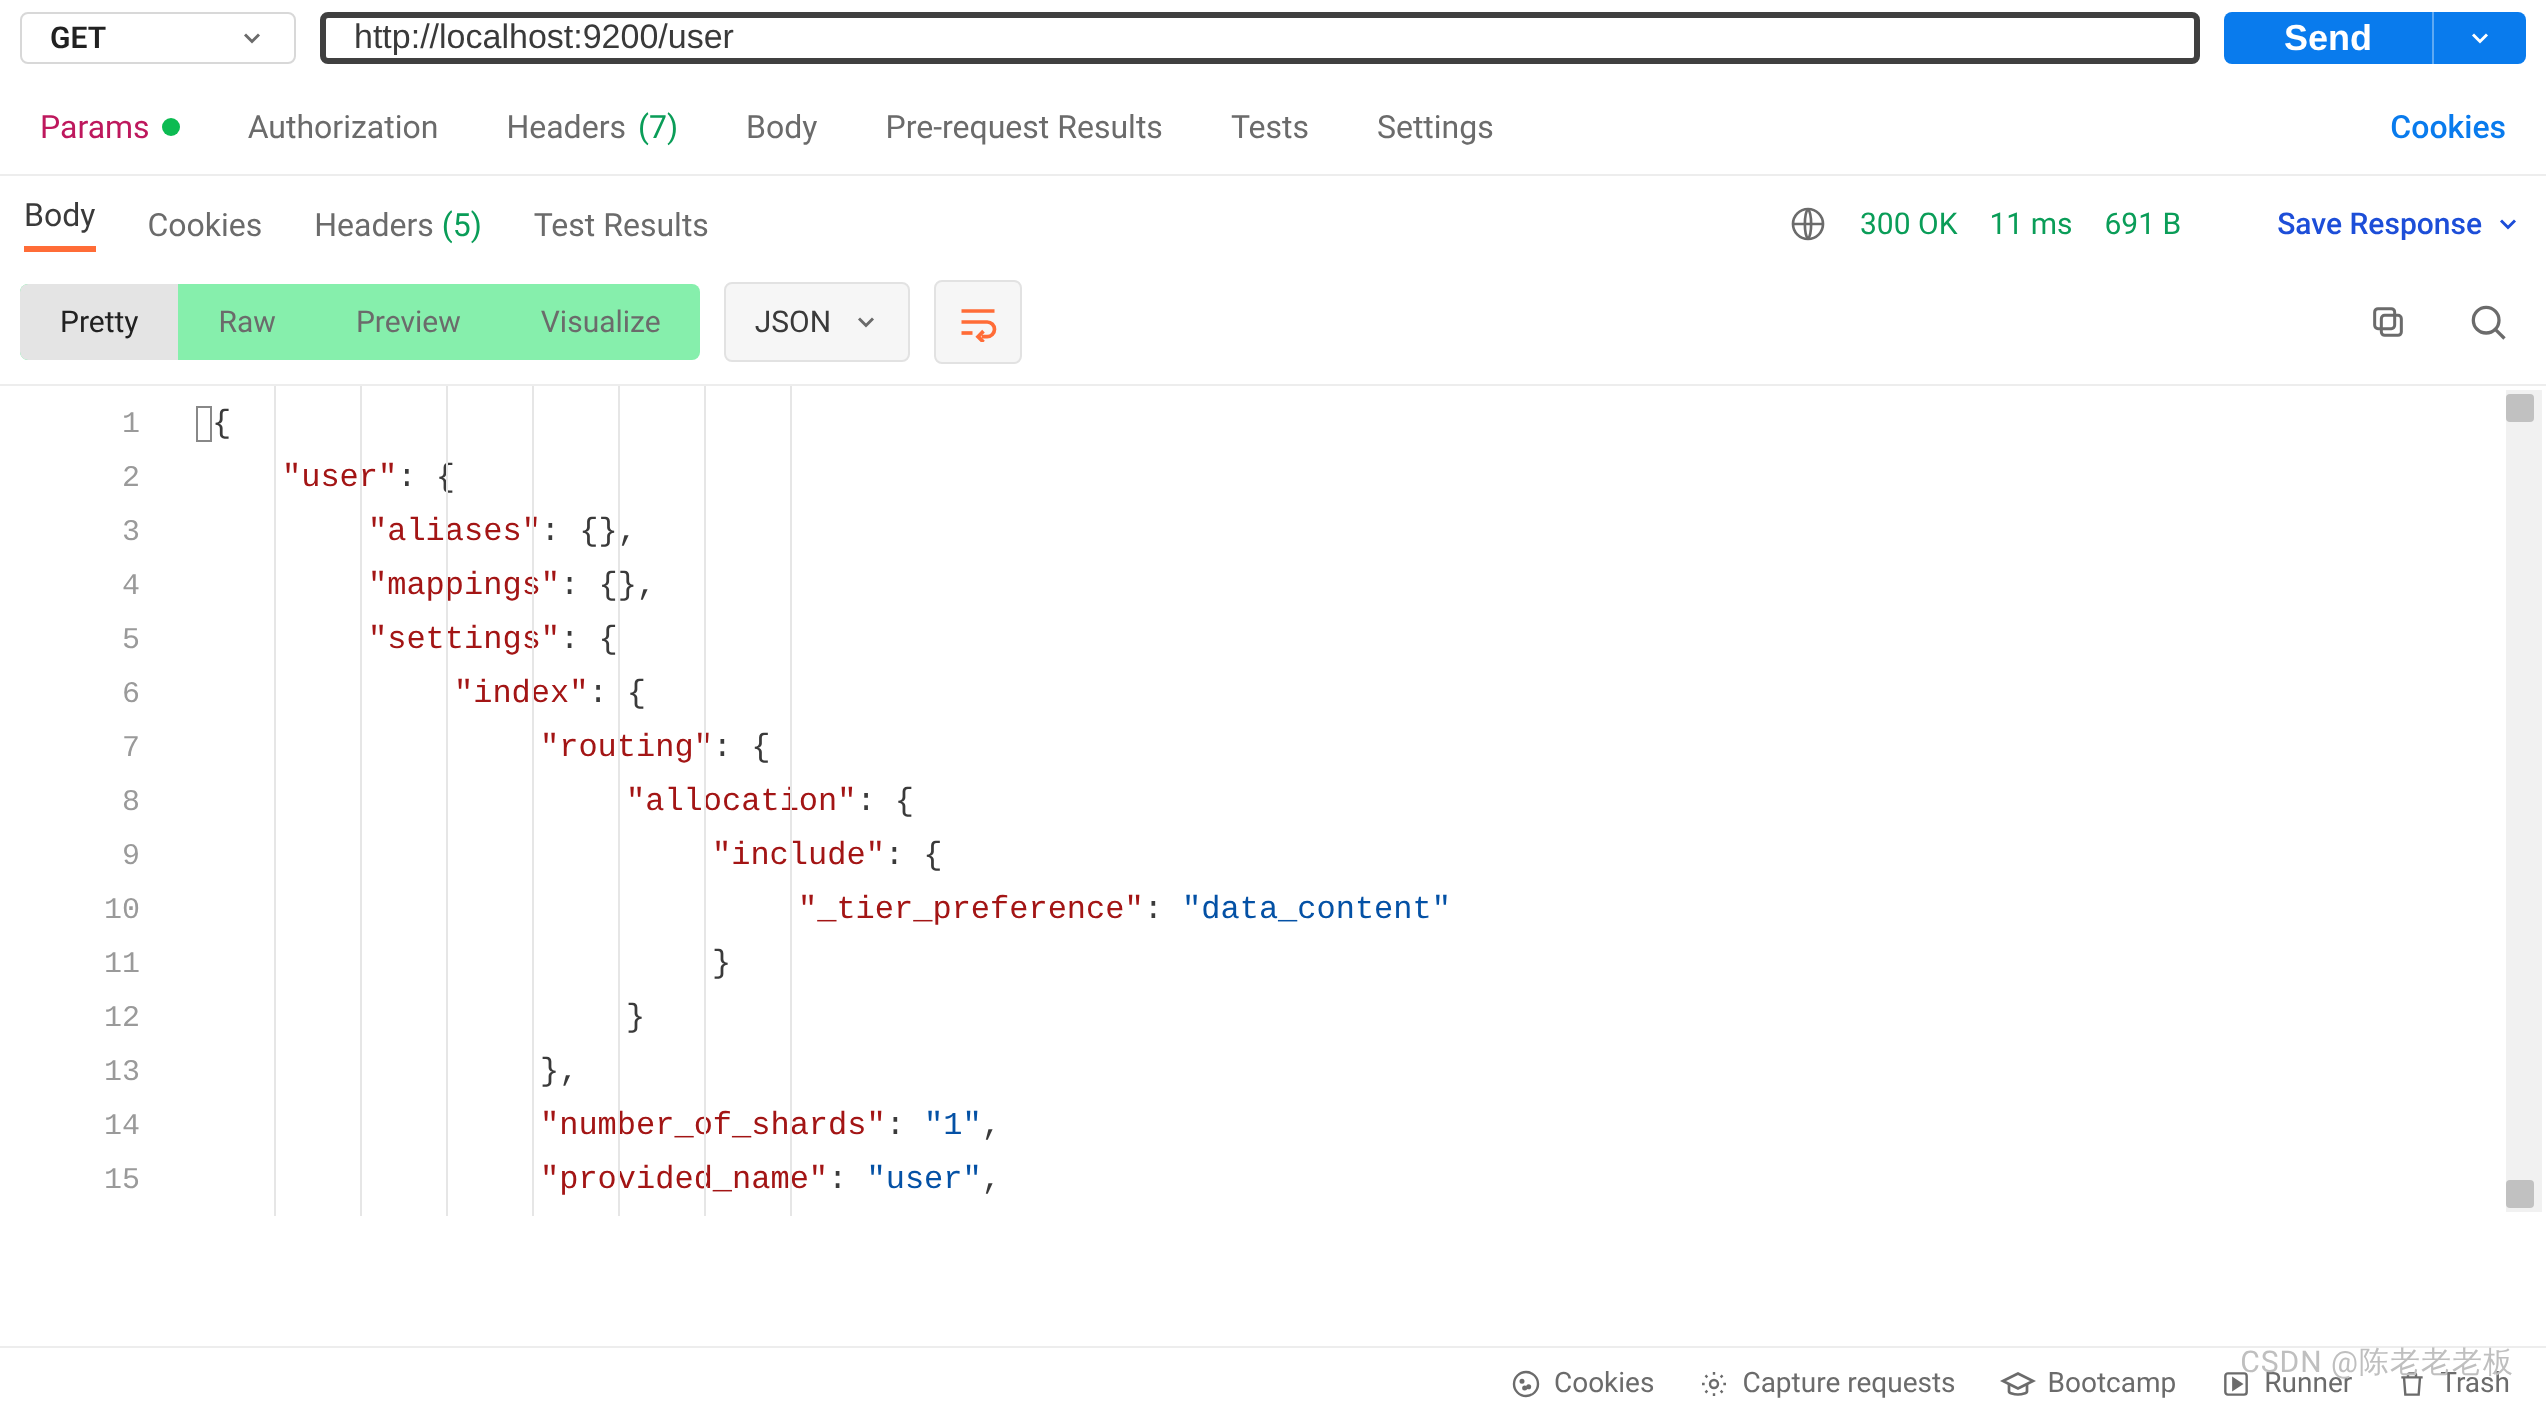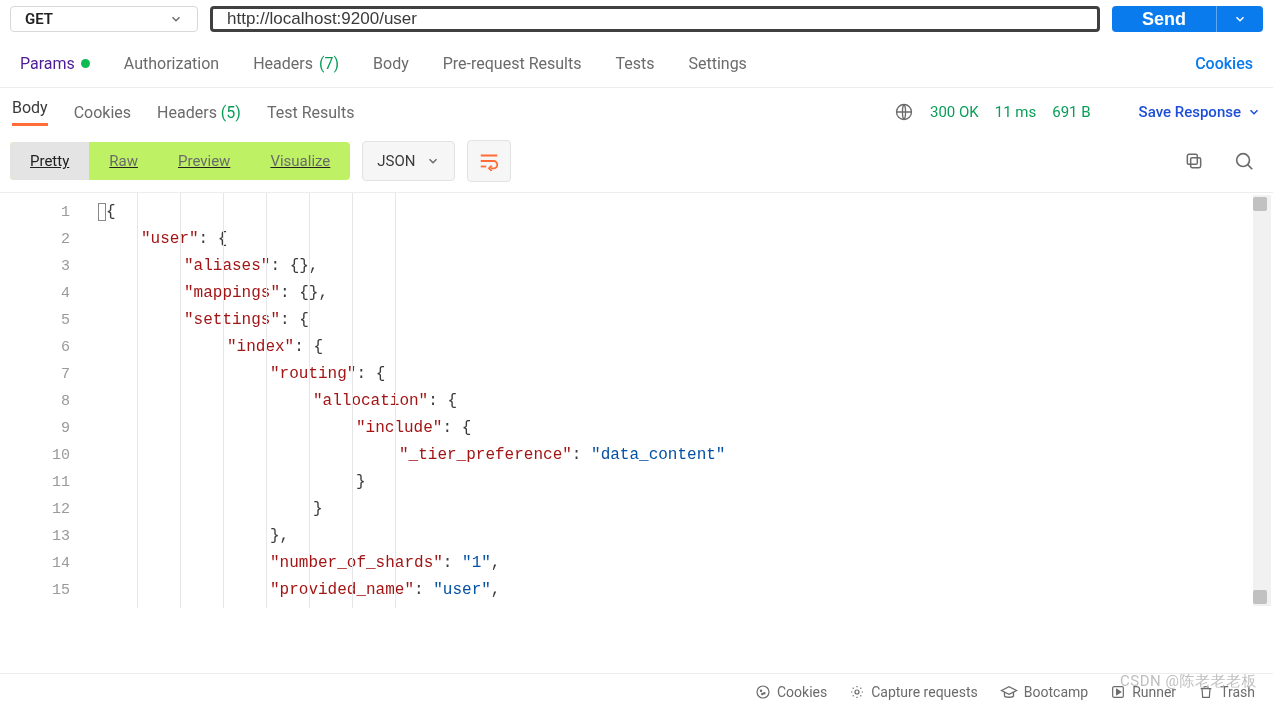--- a/index.html
+++ b/index.html
@@ -1,44 +1,44 @@
 <!DOCTYPE html>
 <html><head>
 <meta charset="utf-8">
 <style>
   * { box-sizing: border-box; margin: 0; padding: 0; }
   body { font-family: -apple-system, BlinkMacSystemFont, "Segoe UI", Roboto, "Helvetica Neue", Arial, sans-serif; background:#fff; color:#212121; font-size:15px; }
   .top-bar { display:flex; gap:12px; padding:6px 10px 10px; align-items:stretch; }
-  .method-select { display:flex; align-items:center; justify-content:space-between; border:1px solid #d8d8d8; border-radius:4px; padding:0 14px; width:188px; font-weight:600; background:#fff; cursor:pointer; }
+  .method-select { display:flex; align-items:center; justify-content:space-between; border:1px solid #d8d8d8; border-radius:4px; padding:0 14px; width:138px; font-weight:600; background:#fff; cursor:pointer; }
   .method-select .chev { color:#6b6b6b; }
   .url-input { flex:1; border:3px solid #404040; border-radius:4px; padding:0 14px; background:#fff; display:flex; align-items:center; }
   .url-input input { border:none; outline:none; width:100%; font-size:17px; color:#3a3a3a; background:transparent; }
   .send-group { display:flex; }
   .send-btn { background:#097bed; color:#fff; border:none; font-size:18px; font-weight:600; padding:0 30px; border-radius:4px 0 0 4px; cursor:pointer; }
   .send-dd { background:#097bed; color:#fff; border:none; padding:0 16px; border-left:1px solid rgba(255,255,255,.35); border-radius:0 4px 4px 0; cursor:pointer; display:flex; align-items:center; }
 
   .req-tabs { display:flex; align-items:center; padding:12px 20px 14px; font-size:16px; gap:34px; border-bottom:1px solid #ededed; }
   .req-tabs .tab { color:#6b6b6b; cursor:pointer; display:flex; align-items:center; gap:6px; }
-  .req-tabs .tab.dark { color:#4c1d95; }
+  .req-tabs .tab.dark { color:#be185d; }
   .req-tabs .dot { width:9px; height:9px; border-radius:50%; background:#0cbb52; display:inline-block; }
   .req-tabs .count { color:#0a9d58; }
   .req-tabs .spacer { flex:1; }
   .cookies-link { color:#097bed; font-weight:500; cursor:pointer; }
 
   .resp-tabs { display:flex; align-items:center; padding:10px 12px 8px; gap:26px; }
   .resp-tabs .rtab { color:#6b6b6b; cursor:pointer; font-size:16px; }
   .resp-tabs .rtab.active { color:#3a3a3a; border-bottom:3px solid #ff6c37; padding-bottom:6px; }
   .resp-tabs .rtab .count { color:#0a9d58; }
   .resp-tabs .spacer { flex:1; }
   .resp-meta { display:flex; align-items:center; gap:16px; color:#6b6b6b; }
   .resp-meta .ok { color:#0a9d58; }
   .save-resp { color:#1d4ed8; cursor:pointer; display:flex; align-items:center; gap:6px; font-weight:500; }
 
   .viewer-bar { display:flex; align-items:center; padding:6px 10px 10px; gap:12px; }
-  .seg-group { display:flex; background:#bef264; border-radius:4px; overflow:hidden;text-decoration:underline; }
+  .seg-group { display:flex; background:#86efac; border-radius:4px; overflow:hidden; }
   .seg { padding:10px 20px; color:#6b6b6b; cursor:pointer; }
   .seg.first.active { background:#e4e4e4; color:#212121; border-radius:4px 0 0 4px; }
   .dd-btn { border:1px solid #e2e2e2; background:#f6f6f6; border-radius:4px; padding:10px 14px; display:flex; align-items:center; gap:10px; cursor:pointer; color:#3a3a3a; }
   .icon-btn { border:1px solid #e2e2e2; background:#f6f6f6; border-radius:4px; width:44px; height:42px; display:flex; align-items:center; justify-content:center; cursor:pointer; color:#ff6c37; }
   .viewer-bar .spacer { flex:1; }
   .ghost-icon { width:38px; height:38px; display:flex; align-items:center; justify-content:center; color:#6b6b6b; cursor:pointer; }
 
   .code-wrap { position:relative; border-top:1px solid #ededed; font-family: Consolas,"Courier New",monospace; height:416px; overflow:hidden; }
   .gutter { position:absolute; left:0; top:0; width:84px; text-align:right; padding:6px 14px; color:#9a9a9a; line-height:27px; font-size:15px; }
   .lines-area { margin-left:92px; padding:6px 0; line-height:27px; font-size:16px; position:relative; }

